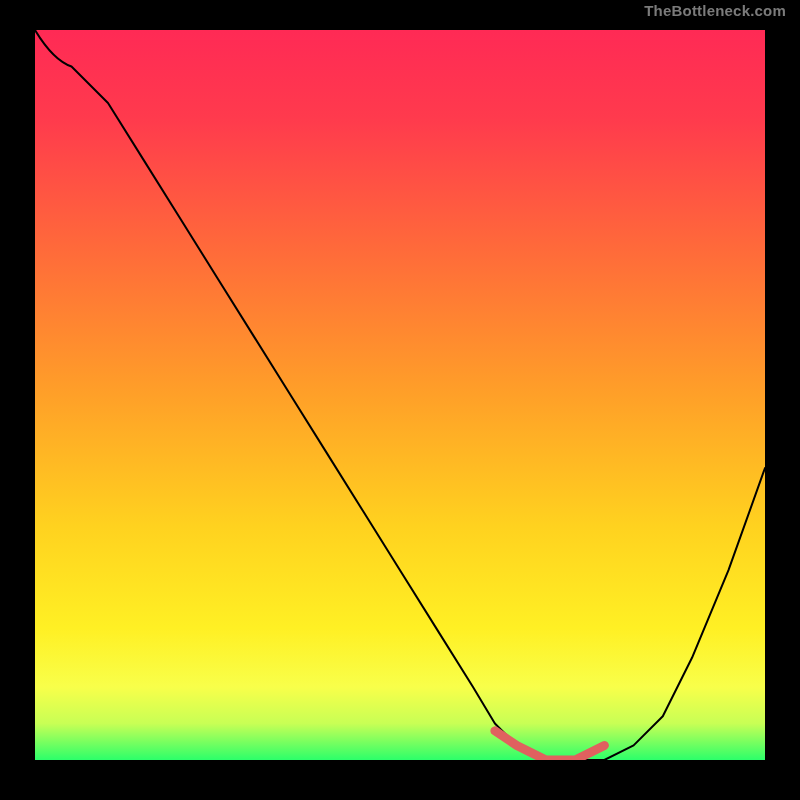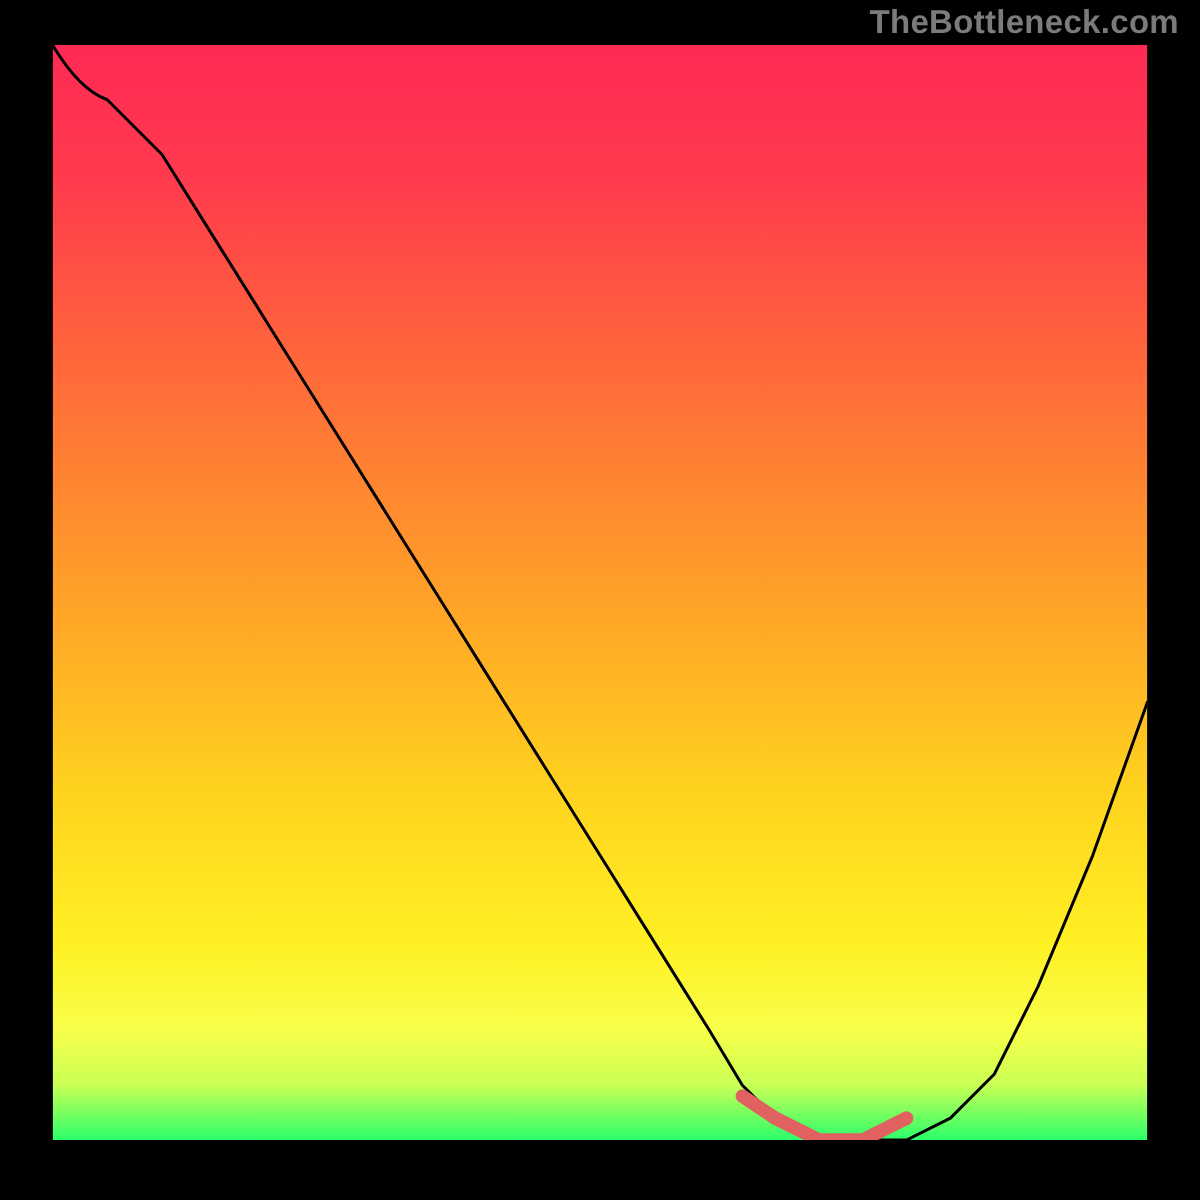--- a/index.html
+++ b/index.html
@@ -26,21 +26,21 @@
   .plot svg {
     display: block;
     width: 730px;
     height: 730px;
   }
   .watermark {
     position: absolute;
     top: 2px;
     right: 14px;
     font-family: Arial, Helvetica, sans-serif;
-    font-size: 22px;
+    font-size: 15px;
     font-weight: 600;
     color: #7b7b7b;
     letter-spacing: 0.2px;
   }
 </style>
 </head>
 <body>
 <div class="stage">
 
   <div class="plot">

